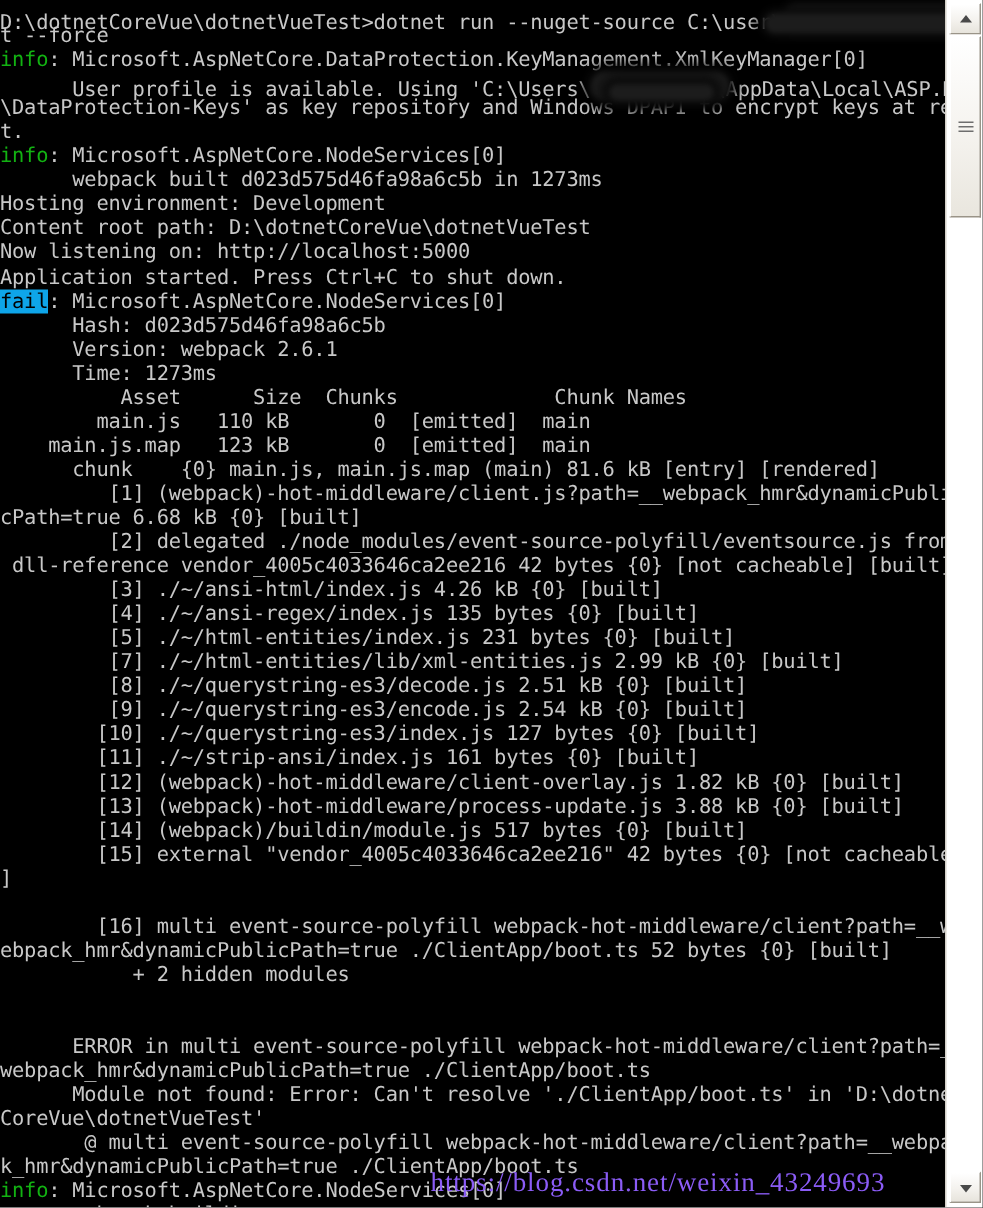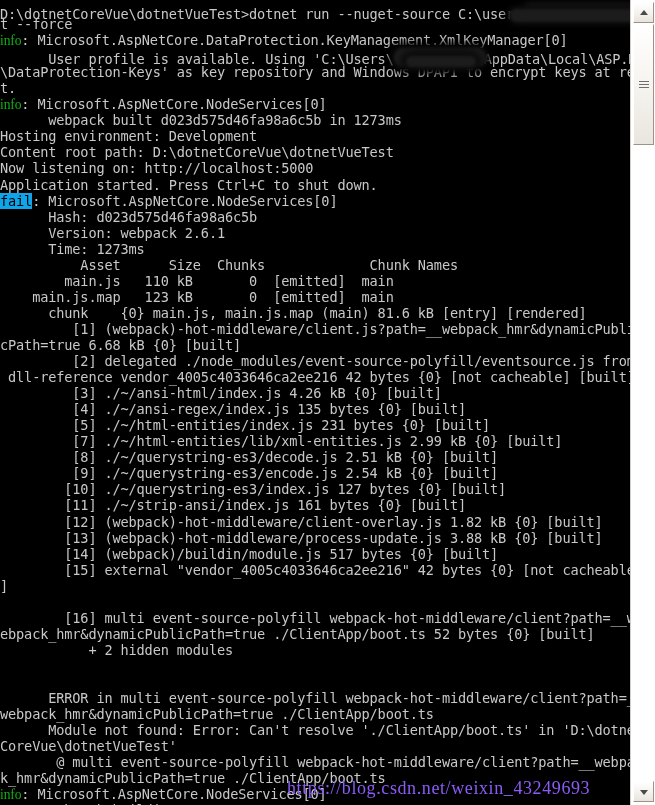--- a/index.html
+++ b/index.html
@@ -33,21 +33,20 @@
     overflow: hidden;
     box-sizing: border-box;
   }
   .line {
     height: 16.05px;
     white-space: pre;
     display: block;
   }
   .sev-info {
     color: #12b212;
-    font-family: Liberation Serif, serif;
   }
   .sev-fail {
     color: #000000;
     background: #0ea5e9;
   }
   .redact {
     display: inline-block;
     vertical-align: -3px;
     background: #1c1c1c;
     border-radius: 9px;

